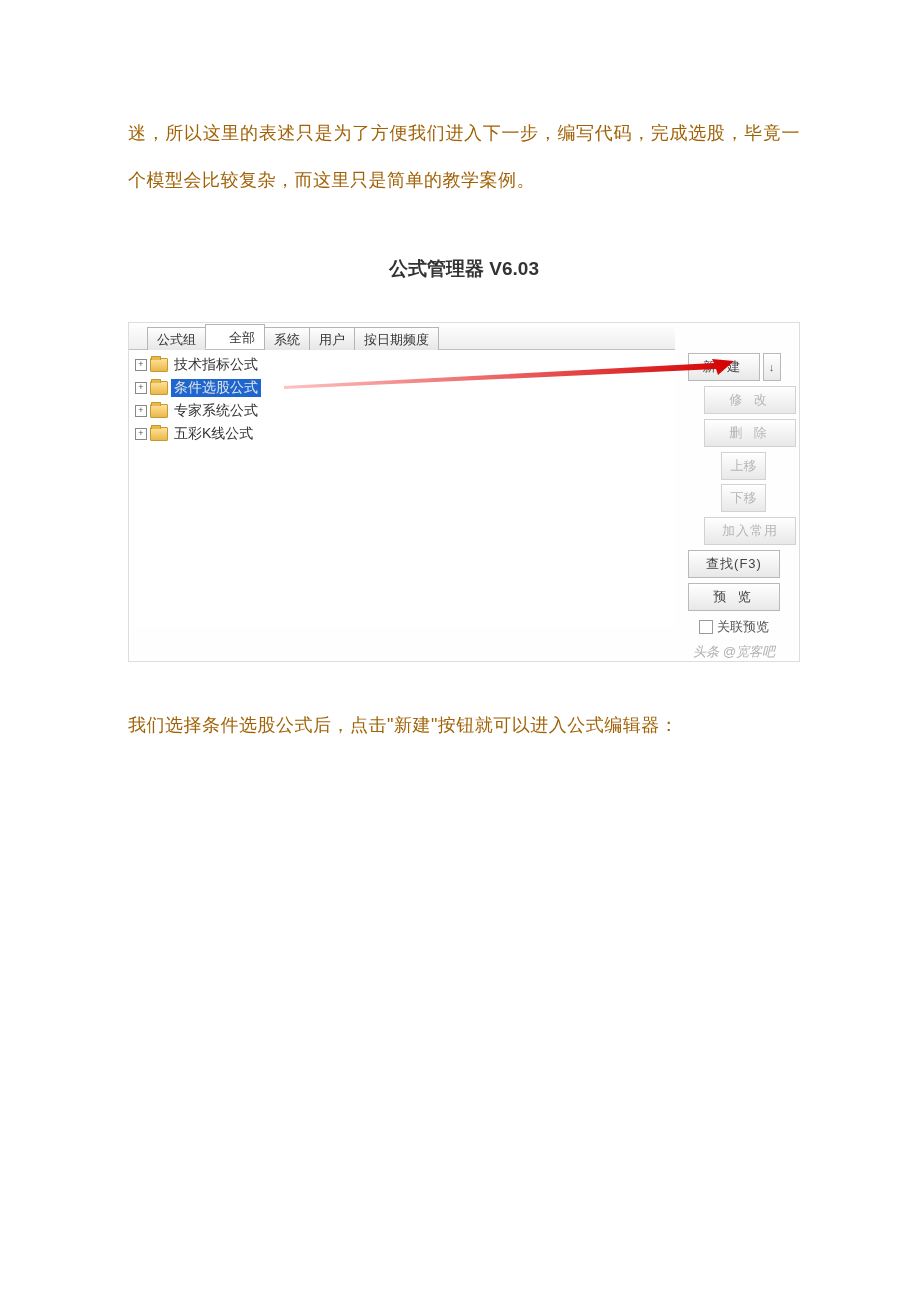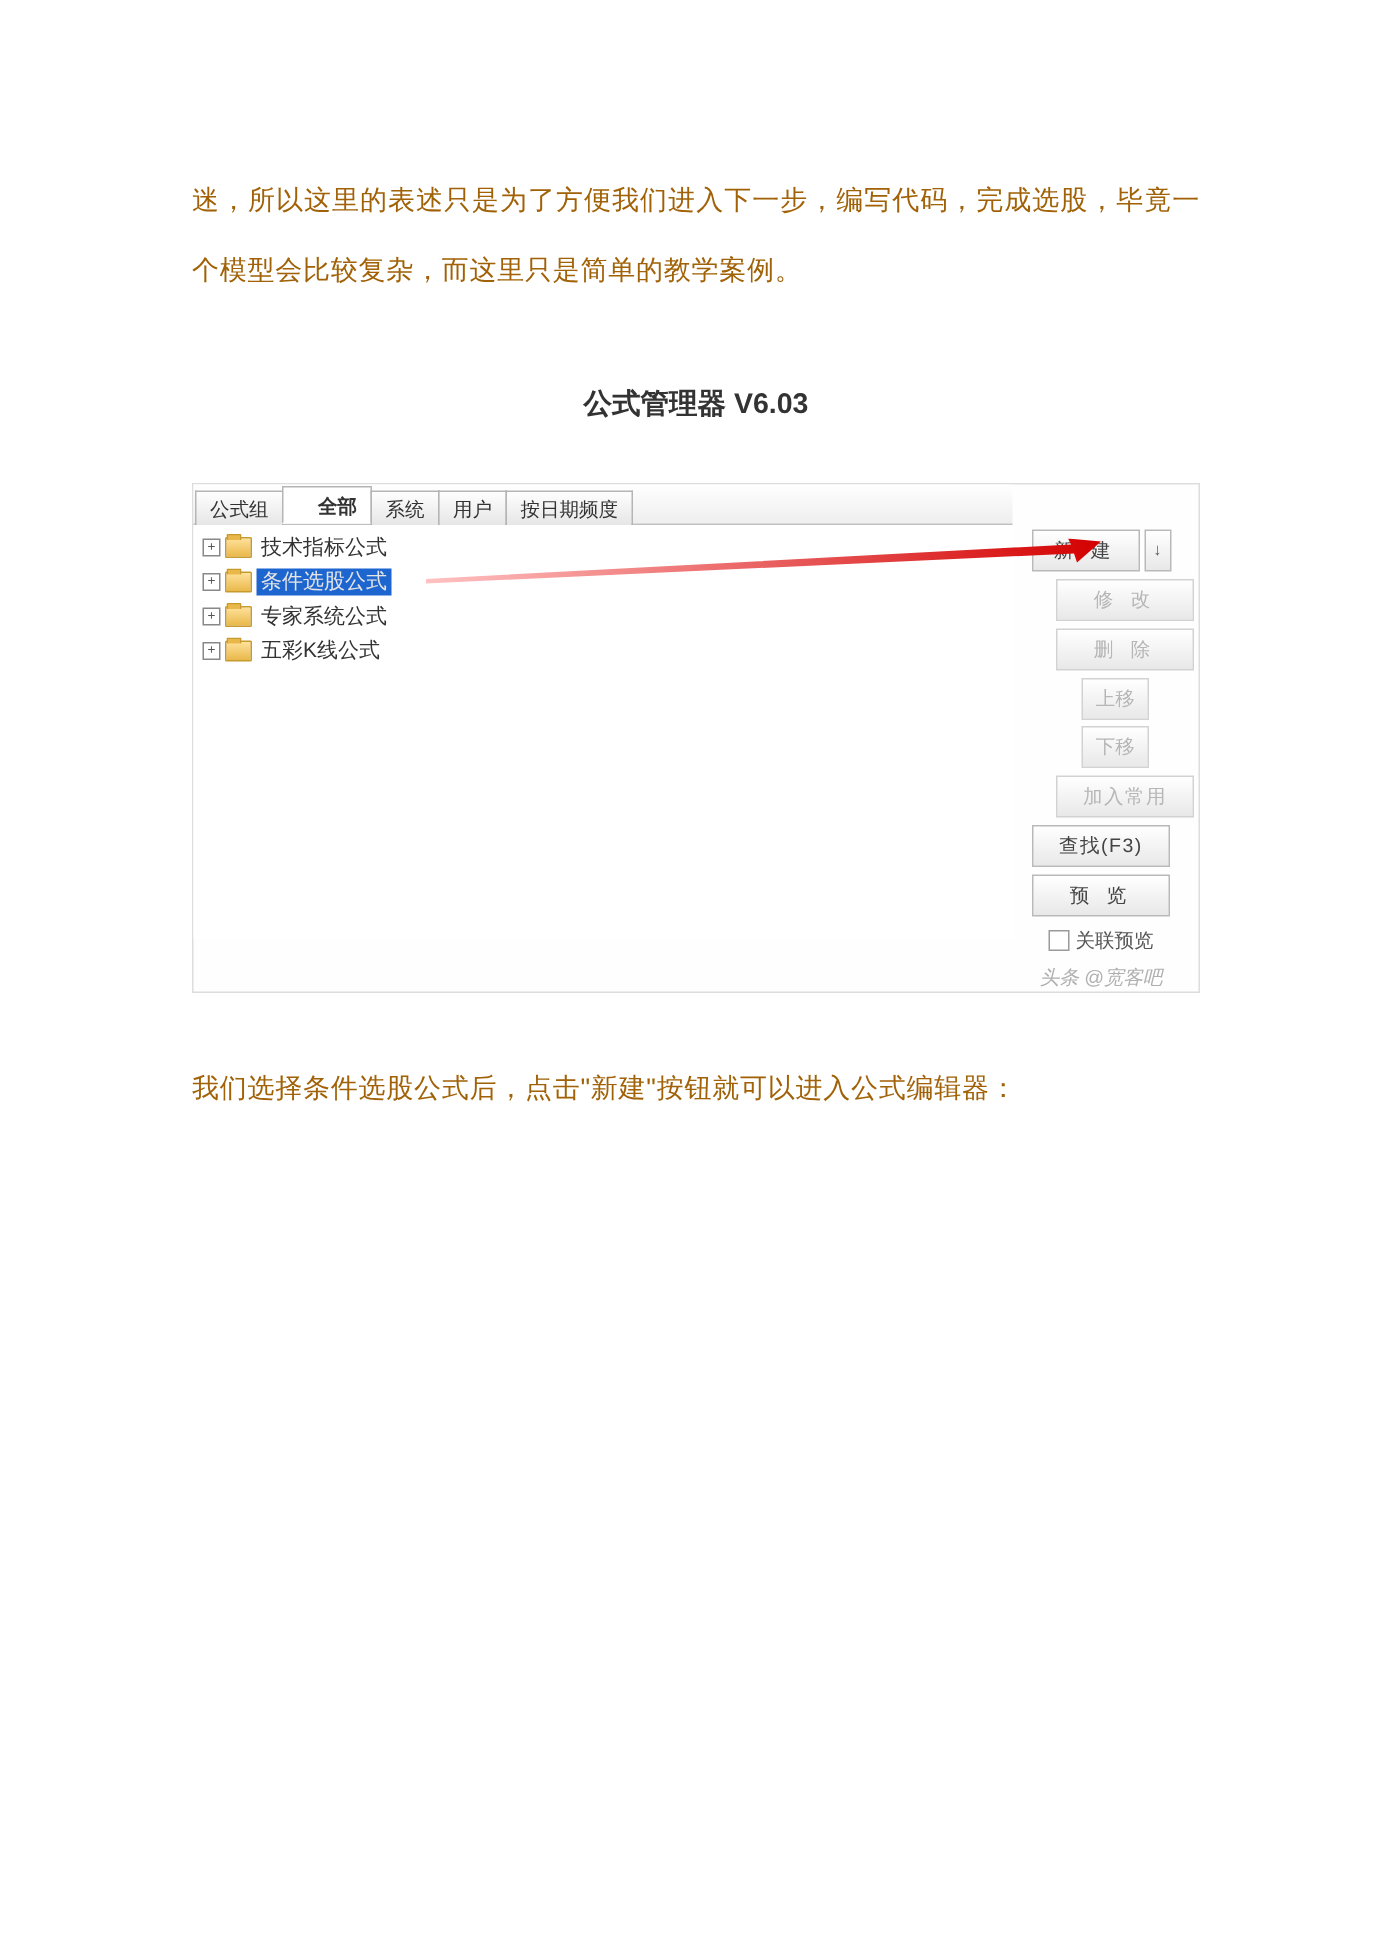--- a/index.html
+++ b/index.html
@@ -52,27 +52,27 @@
   .tab {
     padding: 3px 9px 1px 9px;
     border: 1px solid #b5b5b5;
     border-bottom: none;
     background: linear-gradient(#fefefe, #e6e6e6);
     margin-left: -1px;
     position: relative;
     top: 1px;
     color: #333;
   }
-  .tab:first-child { margin-left: 1px; }
+  .tab:first-child { margin-left: 18px; }
   .tab.active {
     background: #fff;
     border-bottom: 1px solid #fff;
     top: 0;
     padding-top: 4px;
-    font-weight: bold;
+    font-weight: normal;
     padding-left: 23px;
   }
   .tree-list {
     padding: 4px 0 0 2px;
     font-size: 14px;
     background: #ffffff;
   }
   .tree-row {
     display: flex;
     align-items: center;

